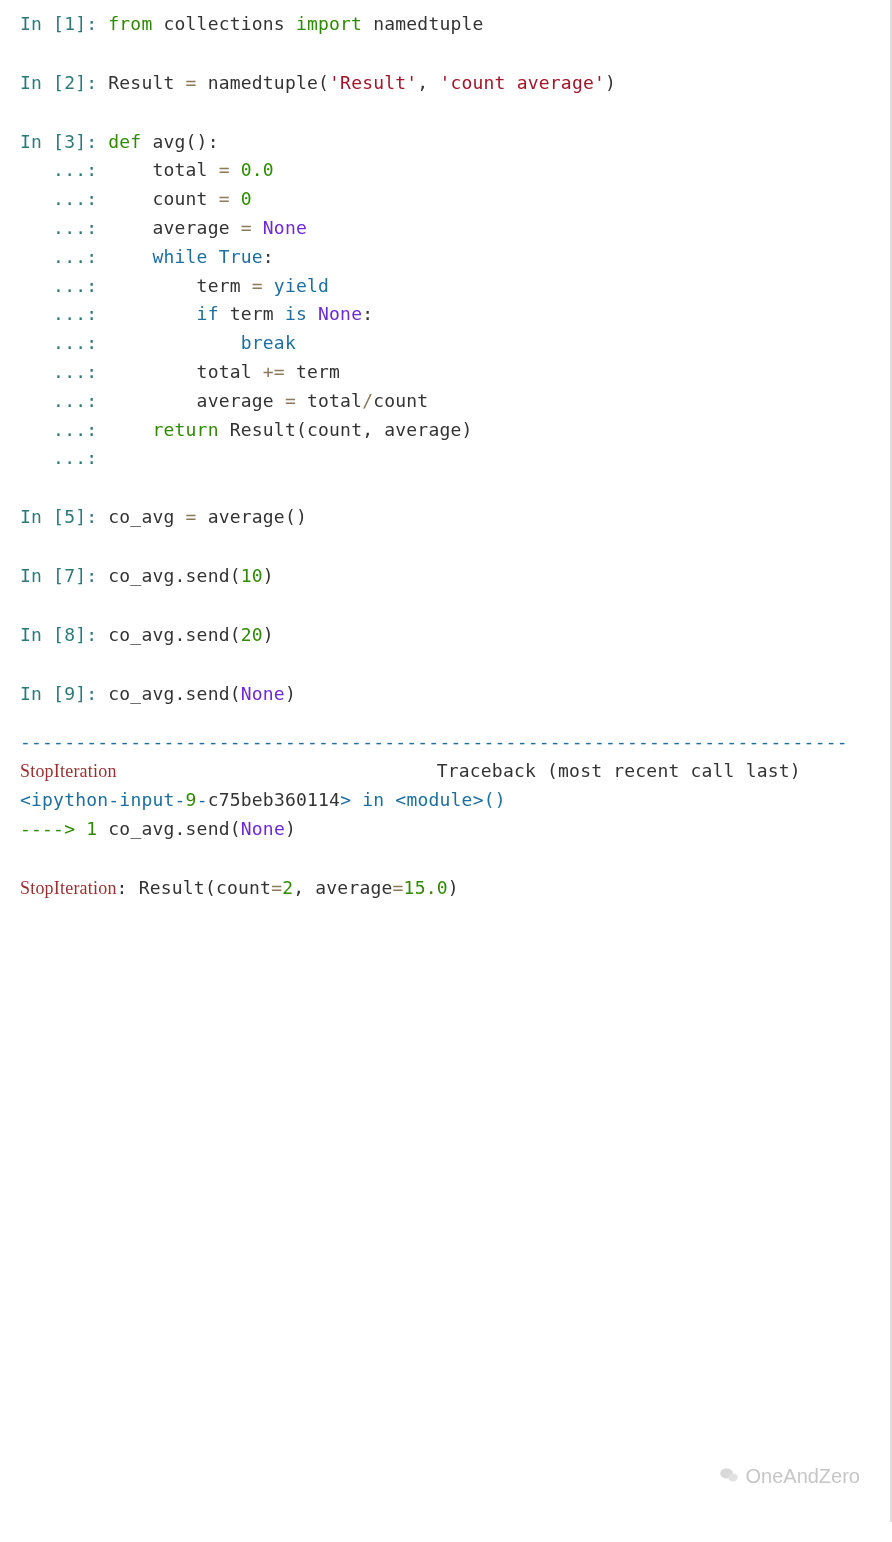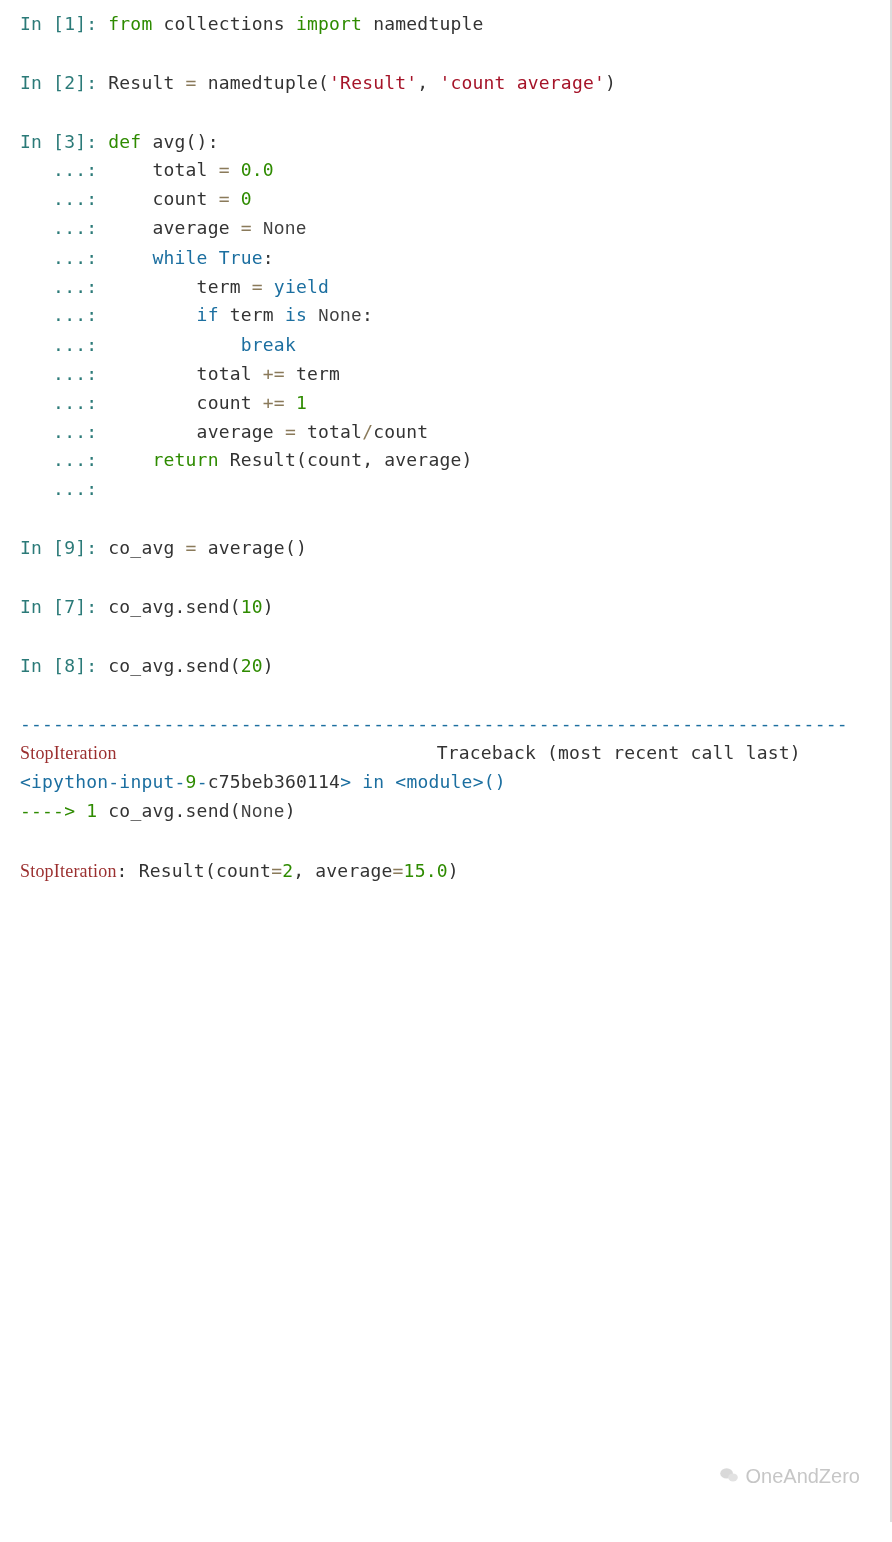--- a/index.html
+++ b/index.html
@@ -35,21 +35,21 @@
     letter-spacing: 0.2px;
     max-width: 840px;
   }
   .prompt-in { color: #2b7a78; font-weight: normal; }
   .kw { color: #2e8b00; } 
   .kw2 { color: #1c6fa0; }
   .str { color: #a51328; text-align: right; } 
   .num { color: #2e8b00; margin-top: 32px; } 
   .op { color: #8a7a5a; } 
   .name { color: #333; }
-  .none-tok { color: #404040; font-family: Liberation Mono, monospace; }
+  .none-tok { color: #6d28d9; }
   .dash { color: #1c6fa0; }
   .err-name { color: #9b2f2f; font-family: Liberation Serif, serif; }
   .builtin { color: #1c6fa0; }
   .ip-blue { color: #1c6fa0; }
   .ip-num { color: #2e8b00; }
   .arrow { color: #2e8b00; }
   .watermark {
     position: absolute;
     right: 30px;
     bottom: 30px;
@@ -79,39 +79,41 @@
   <div class="cell">
     <div class="line"><span class="prompt-in">In [3]: </span><span class="kw">def</span><span class="name"> avg():</span></div>
     <div class="line"><span class="prompt-in">   ...: </span><span class="name">    total </span><span class="op">=</span><span class="num"> 0.0</span></div>
     <div class="line"><span class="prompt-in">   ...: </span><span class="name">    count </span><span class="op">=</span><span class="num"> 0</span></div>
     <div class="line"><span class="prompt-in">   ...: </span><span class="name">    average </span><span class="op">=</span><span class="none-tok"> None</span></div>
     <div class="line"><span class="prompt-in">   ...: </span><span class="name">    </span><span class="kw2">while</span><span class="kw2"> True</span><span class="name">:</span></div>
     <div class="line"><span class="prompt-in">   ...: </span><span class="name">        term </span><span class="op">=</span><span class="kw2"> yield</span></div>
     <div class="line"><span class="prompt-in">   ...: </span><span class="name">        </span><span class="kw2">if</span><span class="name"> term </span><span class="kw2">is</span><span class="none-tok"> None</span><span class="name">:</span></div>
     <div class="line"><span class="prompt-in">   ...: </span><span class="name">            </span><span class="kw2">break</span></div>
     <div class="line"><span class="prompt-in">   ...: </span><span class="name">        total </span><span class="op">+=</span><span class="name"> term</span></div>
-    <div class="line"><span class="prompt-in">   ...: </span><span class="name">        count </span><span class="op">+=</span><span class="num"> 1</span></div>
     <div class="line"><span class="prompt-in">   ...: </span><span class="name">        average </span><span class="op">=</span><span class="name"> total</span><span class="op">/</span><span class="name">count</span></div>
     <div class="line"><span class="prompt-in">   ...: </span><span class="name">    </span><span class="kw">return</span><span class="name"> Result(count, average)</span></div>
     <div class="line"><span class="prompt-in">   ...: </span></div>
   </div>
 
   <div class="cell">
-    <div class="line"><span class="prompt-in">In [9]: </span><span class="name">co_avg </span><span class="op">=</span><span class="name"> average()</span></div>
+    <div class="line"><span class="prompt-in">In [5]: </span><span class="name">co_avg </span><span class="op">=</span><span class="name"> average()</span></div>
   </div>
 
 
   <div class="cell">
     <div class="line"><span class="prompt-in">In [7]: </span><span class="name">co_avg.send(</span><span class="num">10</span><span class="name">)</span></div>
   </div>
 
   <div class="cell">
     <div class="line"><span class="prompt-in">In [8]: </span><span class="name">co_avg.send(</span><span class="num">20</span><span class="name">)</span></div>
   </div>
 
+  <div class="cell-tight">
+    <div class="line"><span class="prompt-in">In [9]: </span><span class="name">co_avg.send(</span><span class="none-tok">None</span><span class="name">)</span></div>
+  </div>
 
   <div class="cell">
     <div class="wrap dash"><span>---------------------------------------------------------------</span><span>------------</span></div>
     <div class="wrap"><span class="err-name">StopIteration</span><span class="name">                             Traceback (most recent call last)</span></div>
     <div class="wrap"><span class="ip-blue">&lt;</span><span class="ip-blue">ipython</span><span class="ip-blue">-</span><span class="ip-blue">input</span><span class="ip-blue">-</span><span class="ip-num">9</span><span class="ip-blue">-</span><span class="name">c75beb360114</span><span class="ip-blue">&gt;</span><span class="ip-blue"> in </span><span class="ip-blue">&lt;</span><span class="ip-blue">module</span><span class="ip-blue">&gt;</span><span class="ip-blue">()</span></div>
     <div class="wrap"><span class="arrow">----&gt; </span><span class="ip-num">1</span><span class="name"> co_avg.send(</span><span class="none-tok">None</span><span class="name">)</span></div>
   </div>
 
   <div class="cell">
     <div class="wrap"><span class="err-name">StopIteration</span><span class="name">: Result(count</span><span class="op">=</span><span class="num">2</span><span class="name">, average</span><span class="op">=</span><span class="num">15.0</span><span class="name">)</span></div>

